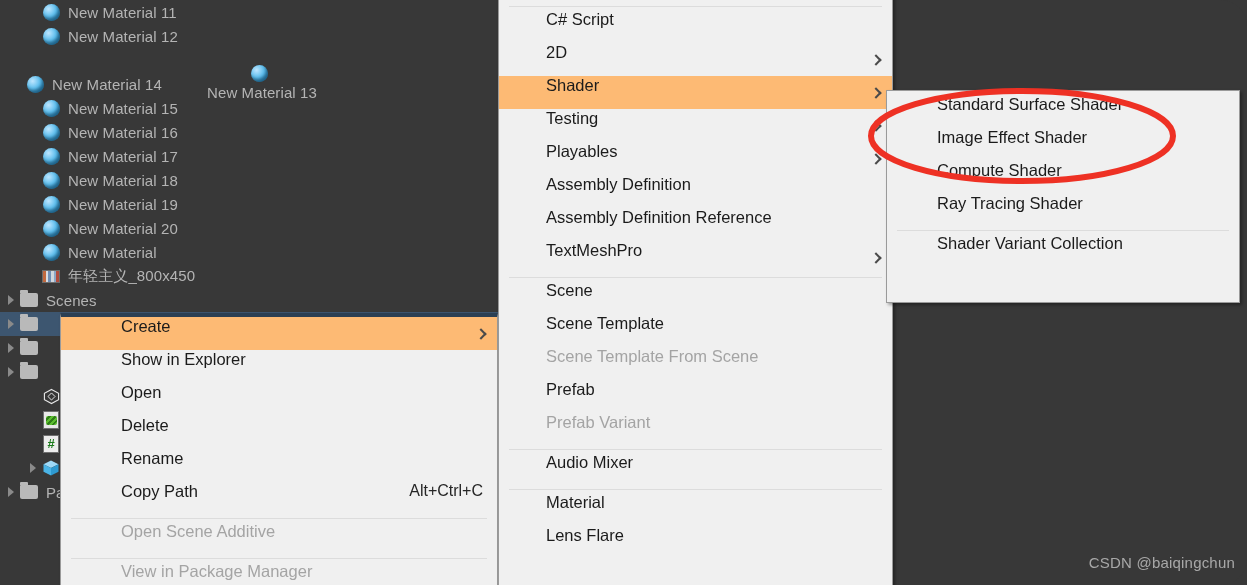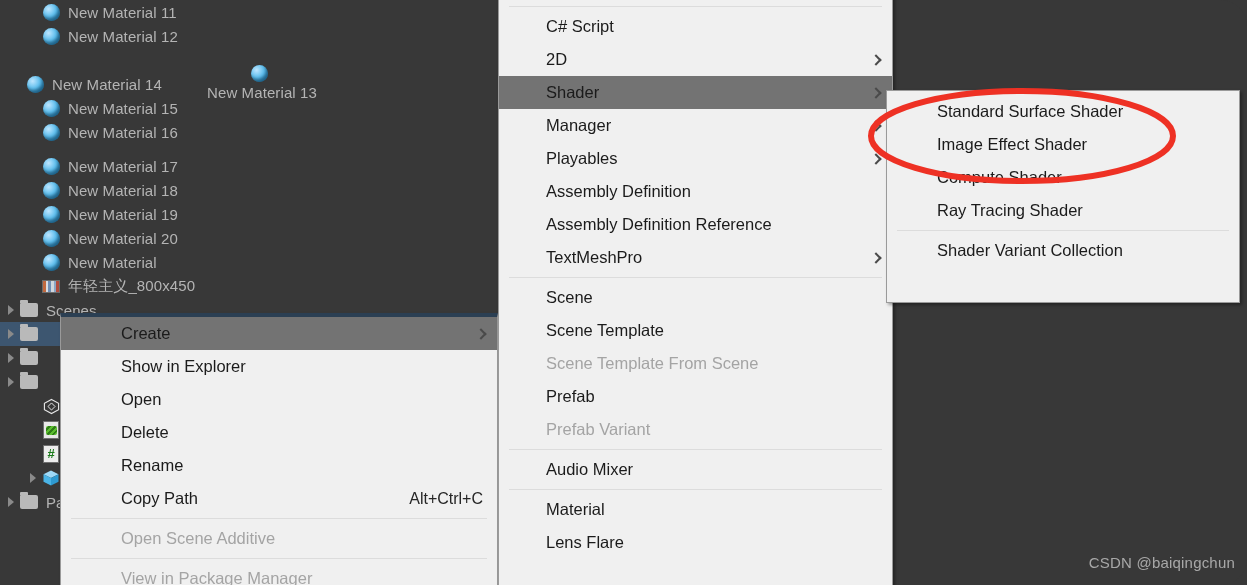--- a/index.html
+++ b/index.html
@@ -133,27 +133,27 @@
     background: #f0f0f0;
     border: 1px solid #9a9a9a;
     box-shadow: 2px 2px 3px rgba(0,0,0,.35);
     font-family: "Liberation Sans", sans-serif;
     padding: 2px 0;
   }
   .ctx-item {
     position: relative;
     height: 33px;
     display: flex;
-    align-items: center;
+    align-items: flex-start;
     padding: 0 14px 0 40px;
     font-size: 16.5px;
     color: #1b1b1b;
     white-space: nowrap;
   }
-  .ctx-item.hl { background: #737373; }
+  .ctx-item.hl { background: #fdba74; }
   .ctx-item.disabled { color: #a4a4a4; }
   .ctx-label { flex: 1 1 auto; }
   .ctx-shortcut {
     color: #262626;
     font-size: 16px;
     margin-left: 26px;
   }
   .ctx-arrow {
     position: absolute;
     right: 12px; top: 50%;
@@ -267,21 +267,21 @@
       </div>
       <div class="tree-row" style="padding-left: 26px;">
         <span class="twisty empty">
           <i></i>
         </span>
         <span class="icon-slot">
           <span class="ico-material"></span>
         </span>
         <span class="tree-label">New Material 16</span>
       </div>
-      <div class="tree-row" style="padding-left: 26px; margin-top: 10px;">
+      <div class="tree-row" style="padding-left: 26px;">
         <span class="twisty empty">
           <i></i>
         </span>
         <span class="icon-slot">
           <span class="ico-material"></span>
         </span>
         <span class="tree-label">New Material 17</span>
       </div>
       <div class="tree-row" style="padding-left: 26px;">
         <span class="twisty empty">
@@ -458,21 +458,21 @@
       </div>
       <div class="ctx-item">
         <span class="ctx-label">2D</span>
         <span class="ctx-arrow"></span>
       </div>
       <div class="ctx-item hl">
         <span class="ctx-label">Shader</span>
         <span class="ctx-arrow"></span>
       </div>
       <div class="ctx-item">
-        <span class="ctx-label">Manager</span>
+        <span class="ctx-label">Testing</span>
         <span class="ctx-arrow"></span>
       </div>
       <div class="ctx-item">
         <span class="ctx-label">Playables</span>
         <span class="ctx-arrow"></span>
       </div>
       <div class="ctx-item">
         <span class="ctx-label">Assembly Definition</span>
       </div>
       <div class="ctx-item">

